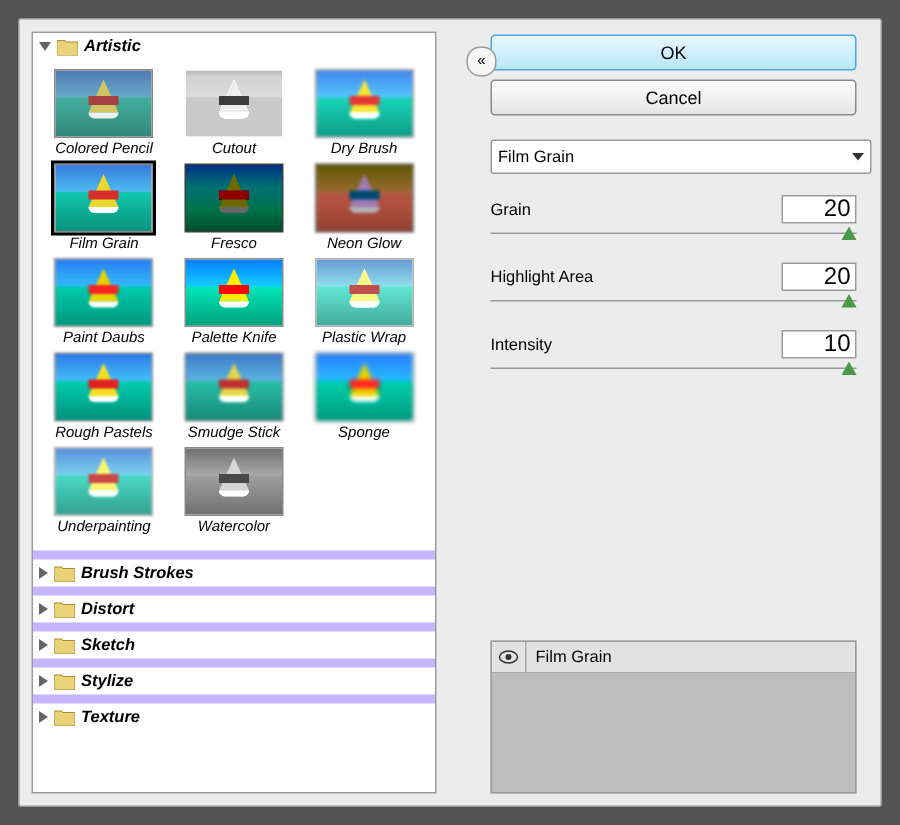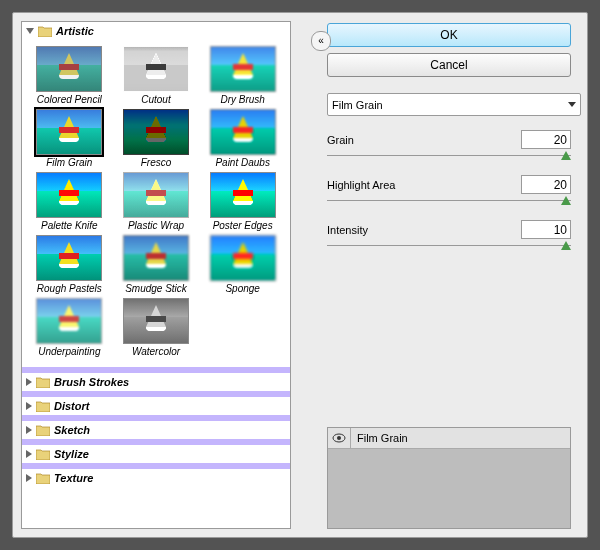--- a/index.html
+++ b/index.html
@@ -209,21 +209,21 @@
   align-items: center;
   margin-bottom: 2px;
 }
 .param-label {
   font-size: 11px;
 }
 .param-input {
   width: 42px;
   height: 17px;
   border: 1px solid #9a9a9a;
-  font-size: 12px;
+  font-size: 16px;
   text-align: right;
   padding: 0 3px;
   background: #fff;
 }
 .slider {
   position: relative;
   height: 10px;
   margin-top: 2px;
 }
 .slider-track {
@@ -335,46 +335,46 @@
             <div class="thumb-label">Film Grain</div>
           </div>
           <div class="thumb">
             <div class="thumb-img v4">
               <div class="sail multi"></div>
               <div class="boat"></div>
             </div>
             <div class="thumb-label">Fresco</div>
           </div>
           <div class="thumb">
+            <div class="thumb-img v5">
+              <div class="sail multi"></div>
+              <div class="boat"></div>
+            </div>
+            <div class="thumb-label">Neon Glow</div>
+          </div>
+          <div class="thumb">
             <div class="thumb-img v6">
               <div class="sail multi"></div>
               <div class="boat"></div>
             </div>
             <div class="thumb-label">Paint Daubs</div>
           </div>
           <div class="thumb">
             <div class="thumb-img v7">
               <div class="sail multi"></div>
               <div class="boat"></div>
             </div>
             <div class="thumb-label">Palette Knife</div>
           </div>
           <div class="thumb">
             <div class="thumb-img v8">
               <div class="sail multi"></div>
               <div class="boat"></div>
             </div>
             <div class="thumb-label">Plastic Wrap</div>
-          </div>
-          <div class="thumb">
-            <div class="thumb-img v9">
-              <div class="sail multi"></div>
-              <div class="boat"></div>
-            </div>
-            <div class="thumb-label">Poster Edges</div>
           </div>
           <div class="thumb">
             <div class="thumb-img v10">
               <div class="sail multi"></div>
               <div class="boat"></div>
             </div>
             <div class="thumb-label">Rough Pastels</div>
           </div>
           <div class="thumb">
             <div class="thumb-img v11">

